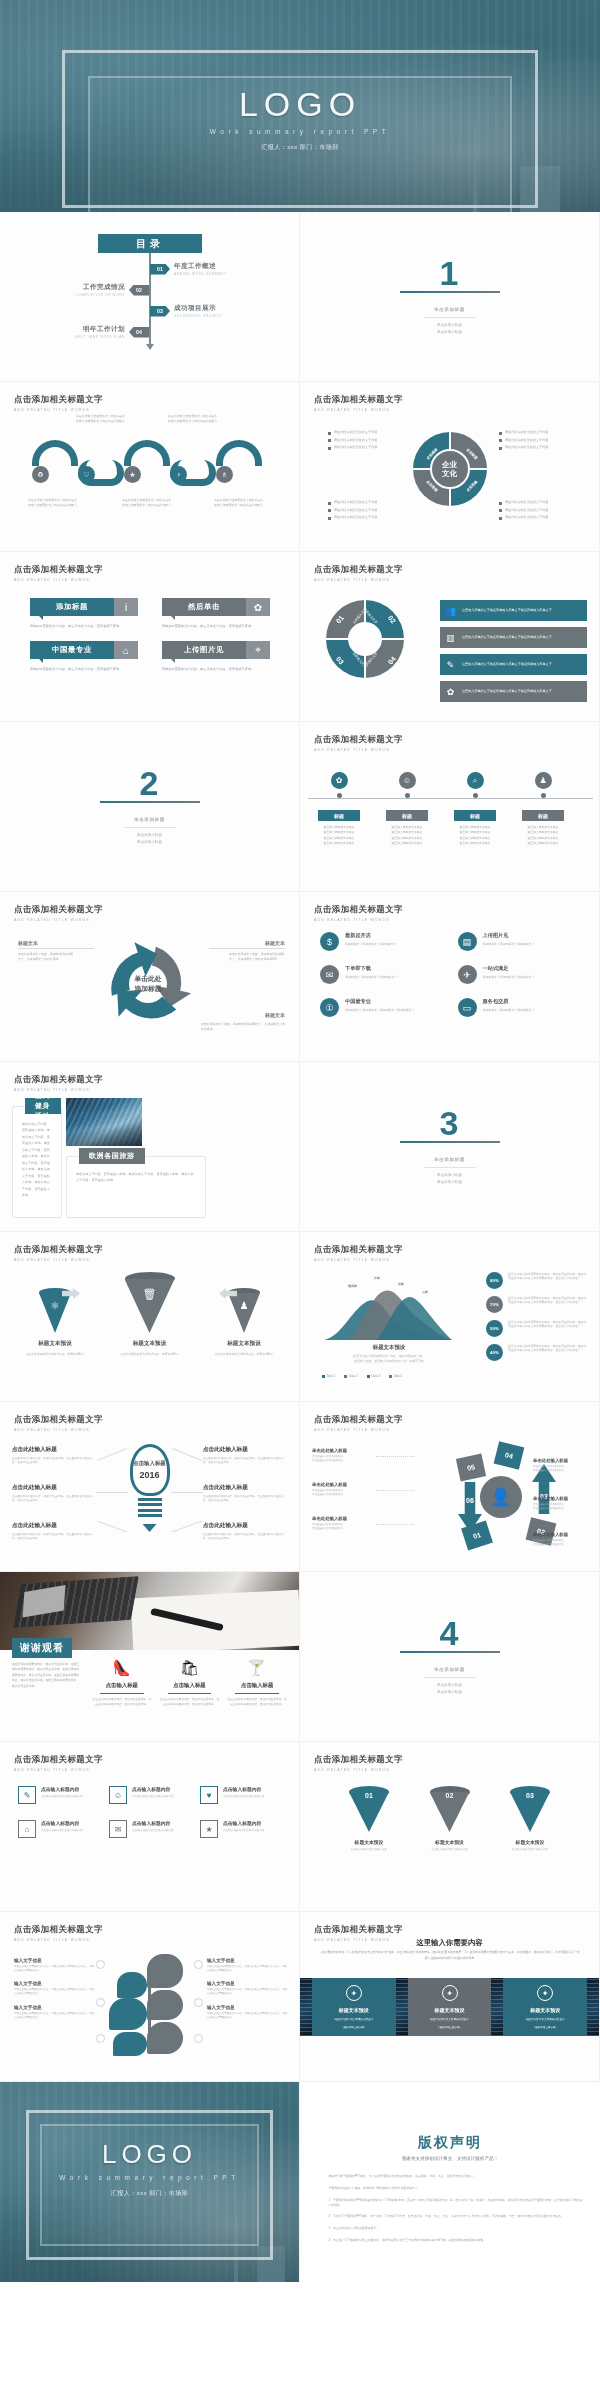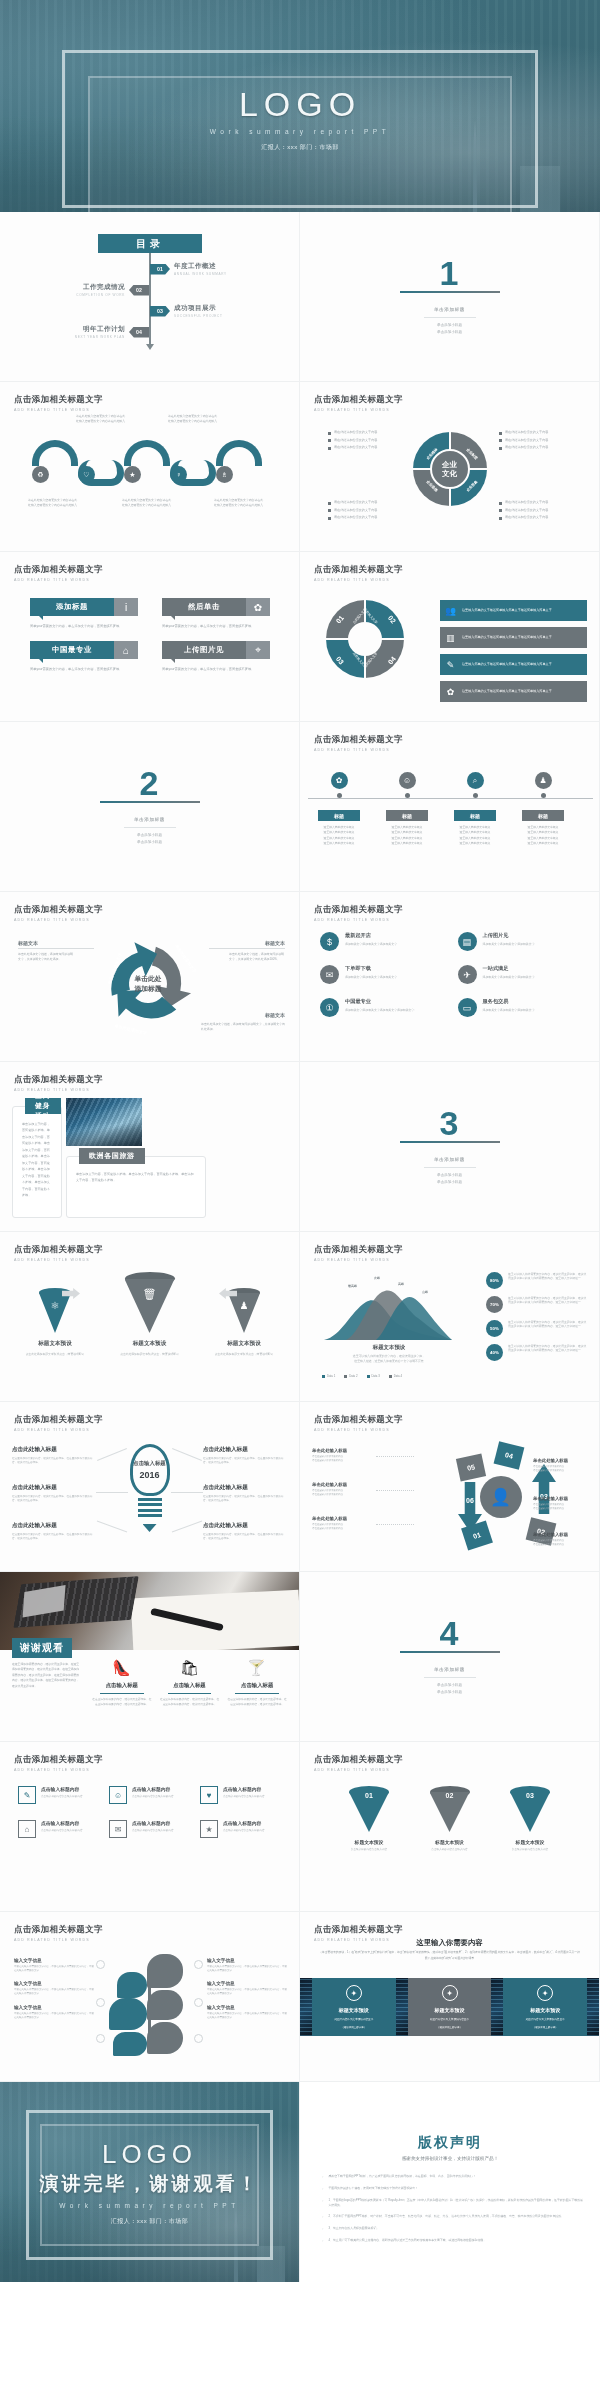--- a/index.html
+++ b/index.html
@@ -1289,21 +1289,20 @@
 
   <div class="row">
     <div class="hero end-hero">
       <div class="city"></div>
       <div class="spire" style="right:56px;height:72px"></div>
       <div class="spire2" style="right:14px;width:28px;height:36px"></div>
       <div class="hero-frame-outer"></div>
       <div class="hero-frame-inner"></div>
       <div class="hero-text">
         <div class="hero-logo">LOGO</div>
-        <div class="hero-title">演讲完毕，谢谢观看！</div>
         <div class="hero-sub">Work  summary  report  PPT</div>
         <div class="hero-meta">汇报人：xxx    部门：市场部</div>
       </div>
     </div>
 
     <div class="cp">
       <div class="cp-t">版权声明</div>
       <div class="cp-s">感谢您支持原创设计事业，支持设计版权产品！</div>
       <div class="cp-list">
         <div class="cp-li">

